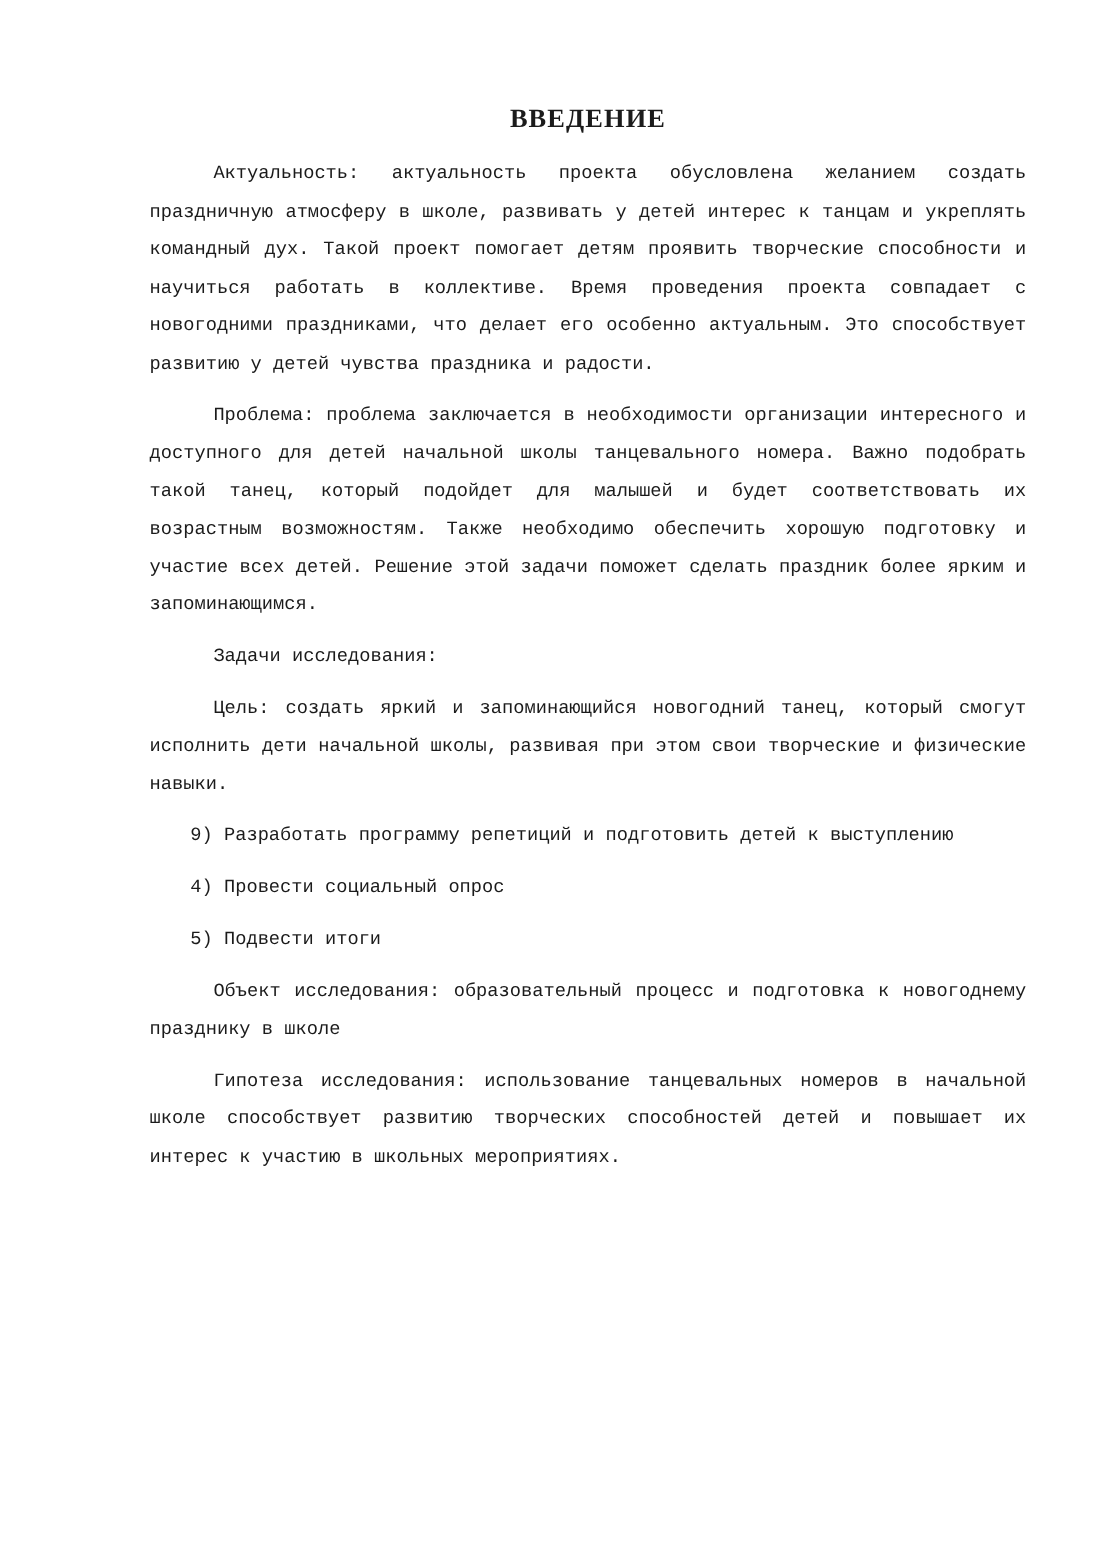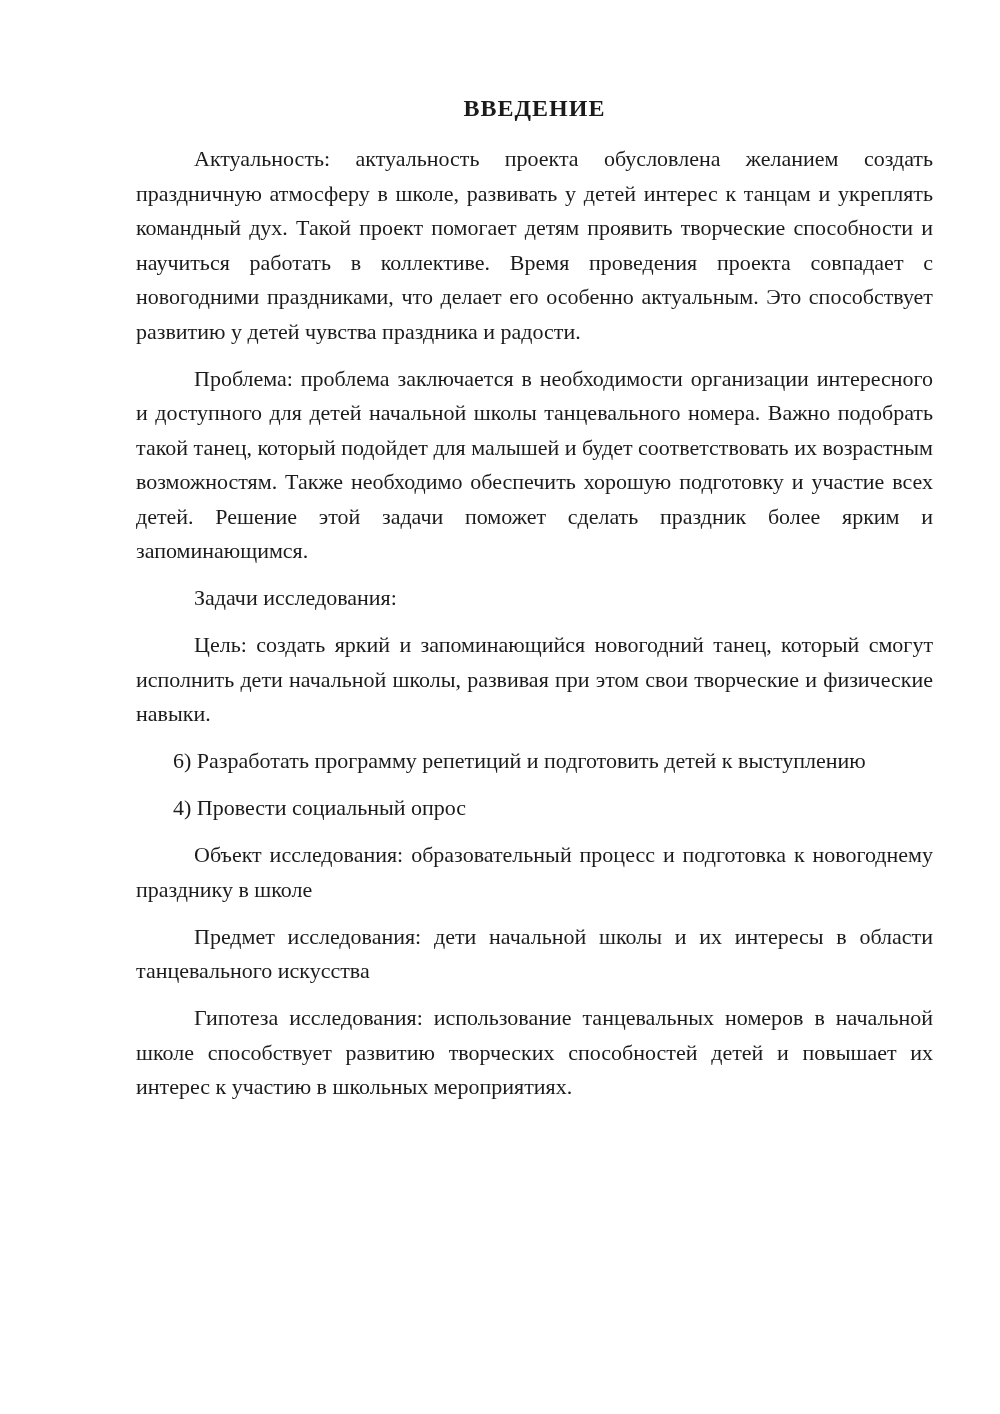--- a/index.html
+++ b/index.html
@@ -24,24 +24,25 @@
   }
   .doc-title {
     font-size: 24px;
     font-weight: 700;
     line-height: 36px;
     letter-spacing: 1px;
     text-align: center;
     margin: 90px 0 16px 0;
   }
   .para {
-    font-size: 22px;
+    font-size: 17px;
     line-height: 34.5px;
     margin: 0 0 12.5px 0;
     text-align: justify;
+    font-family: Liberation Mono, monospace;
   }
   .para.indent {
     text-indent: 58px;
   }
   .para.task {
     text-indent: 37px;
   }
   .page-number {
     position: absolute;
     top: 1326px;
@@ -64,27 +65,27 @@
     <p class="para indent">Актуальность: актуальность проекта обусловлена желанием создать праздничную атмосферу в школе, развивать у детей интерес к танцам и укреплять командный дух. Такой проект помогает детям проявить творческие способности и научиться работать в коллективе. Время проведения проекта совпадает с новогодними праздниками, что делает его особенно актуальным. Это способствует развитию у детей чувства праздника и радости.</p>
 
     <p class="para indent">Проблема: проблема заключается в необходимости организации интересного и доступного для детей начальной школы танцевального номера. Важно подобрать такой танец, который подойдет для малышей и будет соответствовать их возрастным возможностям. Также необходимо обеспечить хорошую подготовку и участие всех детей. Решение этой задачи поможет сделать праздник более ярким и запоминающимся.</p>
 
     <p class="para indent">Задачи исследования:</p>
 
     <p class="para indent">Цель: создать яркий и запоминающийся новогодний танец, который смогут исполнить дети начальной школы, развивая при этом свои творческие и физические навыки.</p>
 
 
 
-    <p class="para task">6) Разработать программу репетиций и подготовить детей к выступлению</p>
+    <p class="para task">9) Разработать программу репетиций и подготовить детей к выступлению</p>
 
     <p class="para task">4) Провести социальный опрос</p>
 
+    <p class="para task">5) Подвести итоги</p>
 
     <p class="para indent">Объект исследования: образовательный процесс и подготовка к новогоднему празднику в школе</p>
 
-    <p class="para indent">Предмет исследования: дети начальной школы и их интересы в области танцевального искусства</p>
 
     <p class="para indent">Гипотеза исследования: использование танцевальных номеров в начальной школе способствует развитию творческих способностей детей и повышает их интерес к участию в школьных мероприятиях.</p>
 
   </div>
 
   <div class="page-number">3</div>
 </div>
 
 </body></html>

